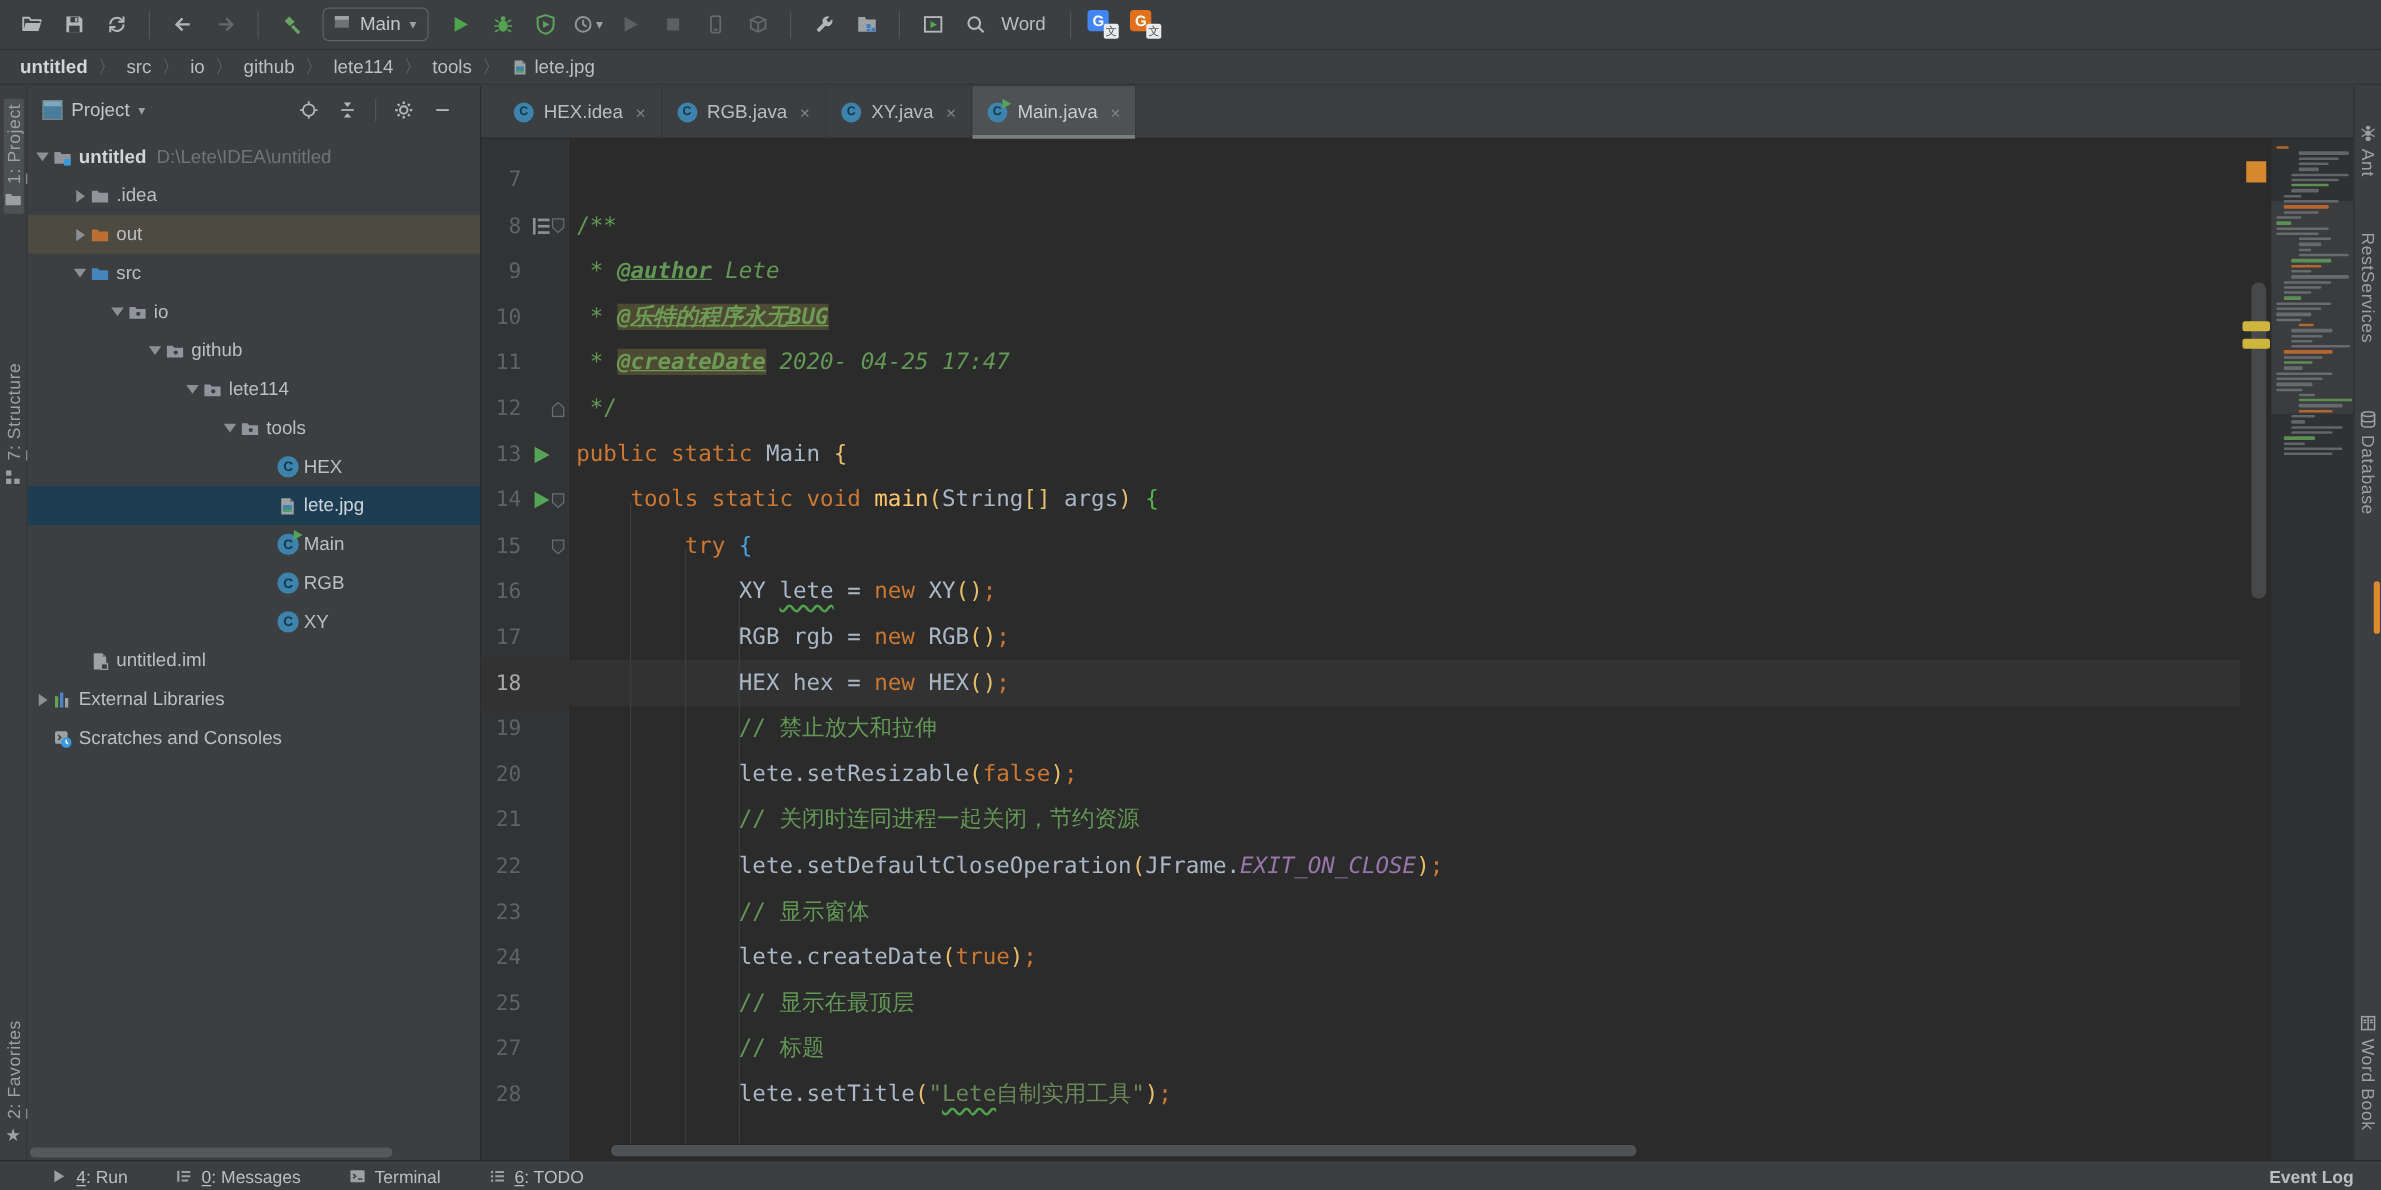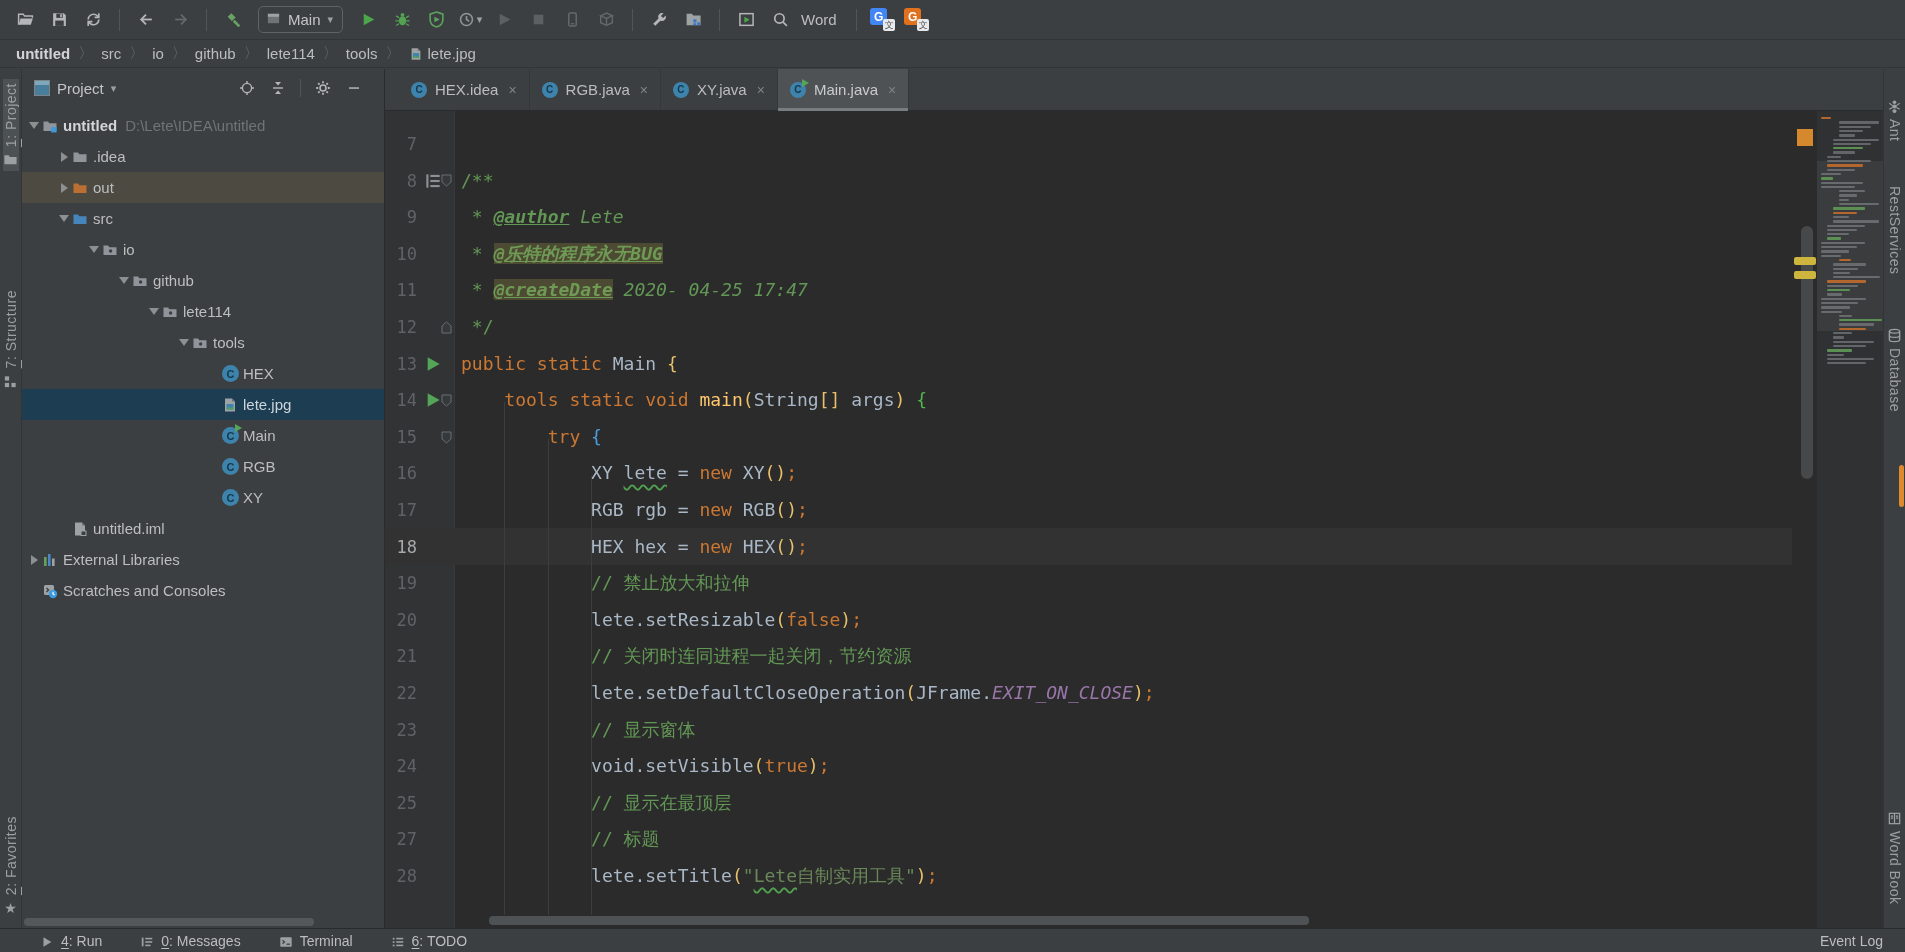--- a/index.html
+++ b/index.html
@@ -128,23 +128,23 @@
   #minimap { position:absolute; right:0; top:0; bottom:0; width:66px; background:#2f3133; }
   #mm-viewport { position:absolute; left:0; right:0; top:50px; height:170px; background:rgba(255,255,255,.055); }
   .mm-bar { position:absolute; height:2.4px; border-radius:1px; }
   #editor-hscroll { position:absolute; left:104px; bottom:3px; width:820px; height:9px;
     background:#595d5f; border-radius:4px; opacity:.8; z-index:5; }
 
   
   #statusbar { position:absolute; left:0; right:0; bottom:0; height:24px; background:#3c3f41;
     border-top:1px solid #282b2d; display:flex; align-items:center; font-size:14px; color:#bbbdbf;
     padding:0 22px 0 40px; gap:38px; }
-  .sb-item { display:flex; align-items:flex-end; gap:7px; }
+  .sb-item { display:flex; align-items:center; gap:7px; }
   .sb-item svg { width:14px; height:14px; }
-  #sb-right { margin-left:auto; display:flex; align-items:center; gap:7px; }
+  #sb-right { margin-left:auto; display:flex; align-items:center; gap:7px;font-weight:bold; }
   u { text-underline-offset:2px; }
 </style>
 </head>
 <body>
 
 <div id="app">
   <div id="toolbar">
       <span class="tbtn">
         <svg viewBox="0 0 16 16">
           <path d="M1.5 13V3h4.4l1.2 1.8h7.4v1.6" fill="none" stroke="#b4b6b8" stroke-width="1.4"></path>
@@ -742,21 +742,21 @@
             <div class="crow">
        <span class="ln">23</span>
        <span class="gmk"></span>
        <span class="fld"></span>
        <span class="src"><span class="t-p">            </span><span class="t-cmt">// 显示窗体</span></span>
      </div>
             <div class="crow">
        <span class="ln">24</span>
        <span class="gmk"></span>
        <span class="fld"></span>
-       <span class="src"><span class="t-p">            void.setVisible</span><span class="t-py">(</span><span class="t-kw">true</span><span class="t-py">)</span><span class="t-se">;</span></span>
+       <span class="src"><span class="t-p">            lete.createDate</span><span class="t-py">(</span><span class="t-kw">true</span><span class="t-py">)</span><span class="t-se">;</span></span>
      </div>
             <div class="crow">
        <span class="ln">25</span>
        <span class="gmk"></span>
        <span class="fld"></span>
        <span class="src"><span class="t-p">            </span><span class="t-cmt">// 显示在最顶层</span></span>
      </div>
             <div class="crow">
        <span class="ln">27</span>
        <span class="gmk"></span>

